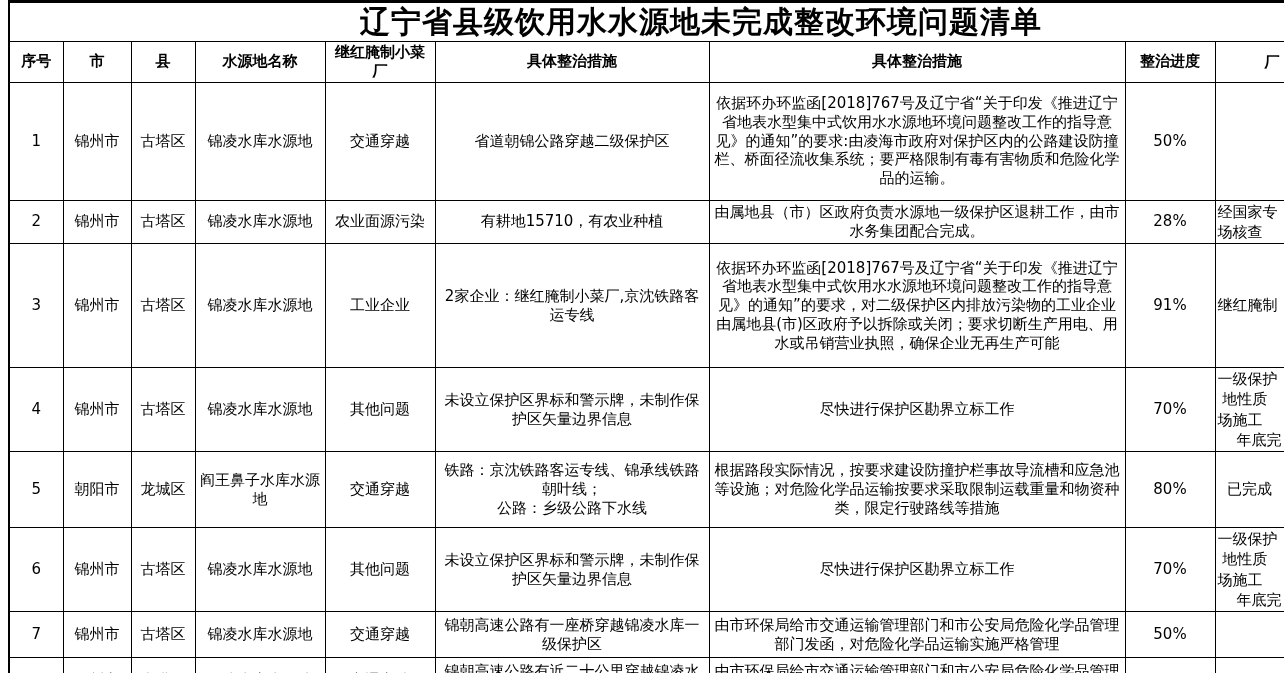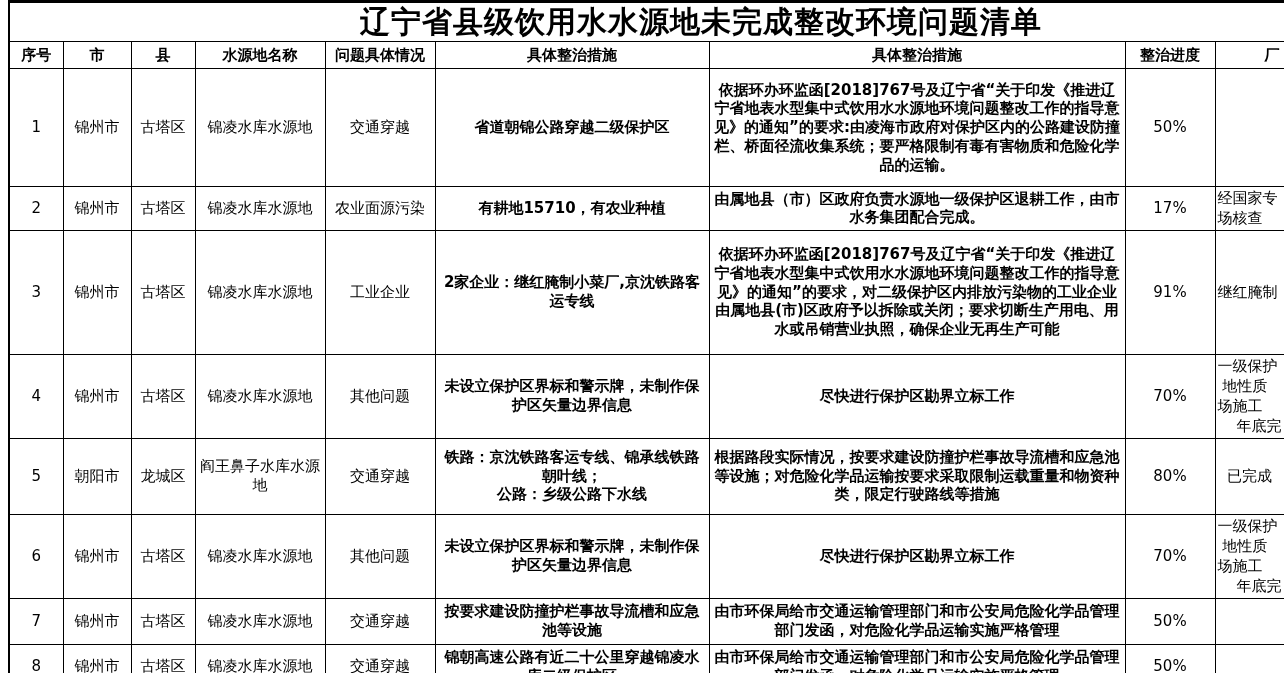--- a/index.html
+++ b/index.html
@@ -11,21 +11,21 @@
   th,td{border:1px solid #000;padding:1px 3px;font-size:15px;line-height:1.25;
         text-align:center;vertical-align:middle;font-weight:normal;overflow:hidden;}
   tr.title-row th{font-size:30px;font-weight:bold;line-height:34px;height:36px;
                   border-bottom:1px solid #000;letter-spacing:1px;}
   tr.header-row th{height:24px;font-weight:bold;}
   
   col.c0{width:54px}col.c1{width:68px}col.c2{width:64px}col.c3{width:130px}
   col.c4{width:110px}col.c5{width:274px}col.c6{width:416px}col.c7{width:90px}
   col.c8{width:178px}
   
-  td.c5,td.c6{white-space:pre-line;font-weight:bold;}
+  td.c5,td.c6{white-space:pre-line;}
   td.c8,th.c8{white-space:pre-wrap;text-align:left;padding-left:2px;line-height:1.35;}
   
   tbody tr:nth-child(1){height:118px}
   tbody tr:nth-child(2){height:42px}
   tbody tr:nth-child(3){height:124px}
   tbody tr:nth-child(4){height:84px}
   tbody tr:nth-child(5){height:76px}
   tbody tr:nth-child(6){height:74px}
   tbody tr:nth-child(7){height:46px}
   tbody tr:nth-child(8){height:46px}
@@ -48,21 +48,21 @@
     </colgroup>
     <thead>
       <tr class="title-row">
         <th colspan="9">辽宁省县级饮用水水源地未完成整改环境问题清单</th>
       </tr>
       <tr class="header-row">
         <th class="c0">序号</th>
         <th class="c1">市</th>
         <th class="c2">县</th>
         <th class="c3">水源地名称</th>
-        <th class="c4">问题具体情况</th>
+        <th class="c4">继红腌制小菜厂</th>
         <th class="c5">具体整治措施</th>
         <th class="c6">具体整治措施</th>
         <th class="c7">整治进度</th>
         <th class="c8">         厂</th>
       </tr>
     </thead>
     <tbody>
         <tr>
     <td class="c0">1</td>
     <td class="c1">锦州市</td>
@@ -75,21 +75,21 @@
     <td class="c8"></td>
   </tr>
         <tr>
     <td class="c0">2</td>
     <td class="c1">锦州市</td>
     <td class="c2">古塔区</td>
     <td class="c3">锦凌水库水源地</td>
     <td class="c4">农业面源污染</td>
     <td class="c5">有耕地15710，有农业种植</td>
     <td class="c6">由属地县（市）区政府负责水源地一级保护区退耕工作，由市水务集团配合完成。</td>
-    <td class="c7">17%</td>
+    <td class="c7">28%</td>
     <td class="c8">经国家专
 场核查</td>
   </tr>
         <tr>
     <td class="c0">3</td>
     <td class="c1">锦州市</td>
     <td class="c2">古塔区</td>
     <td class="c3">锦凌水库水源地</td>
     <td class="c4">工业企业</td>
     <td class="c5">2家企业：继红腌制小菜厂,京沈铁路客运专线</td>
@@ -136,21 +136,21 @@
  地性质
 场施工
     年底完</td>
   </tr>
         <tr>
     <td class="c0">7</td>
     <td class="c1">锦州市</td>
     <td class="c2">古塔区</td>
     <td class="c3">锦凌水库水源地</td>
     <td class="c4">交通穿越</td>
-    <td class="c5">按要求建设防撞护栏事故导流槽和应急池等设施</td>
+    <td class="c5">锦朝高速公路有一座桥穿越锦凌水库一级保护区</td>
     <td class="c6">由市环保局给市交通运输管理部门和市公安局危险化学品管理部门发函，对危险化学品运输实施严格管理</td>
     <td class="c7">50%</td>
     <td class="c8"></td>
   </tr>
         <tr>
     <td class="c0">8</td>
     <td class="c1">锦州市</td>
     <td class="c2">古塔区</td>
     <td class="c3">锦凌水库水源地</td>
     <td class="c4">交通穿越</td>

